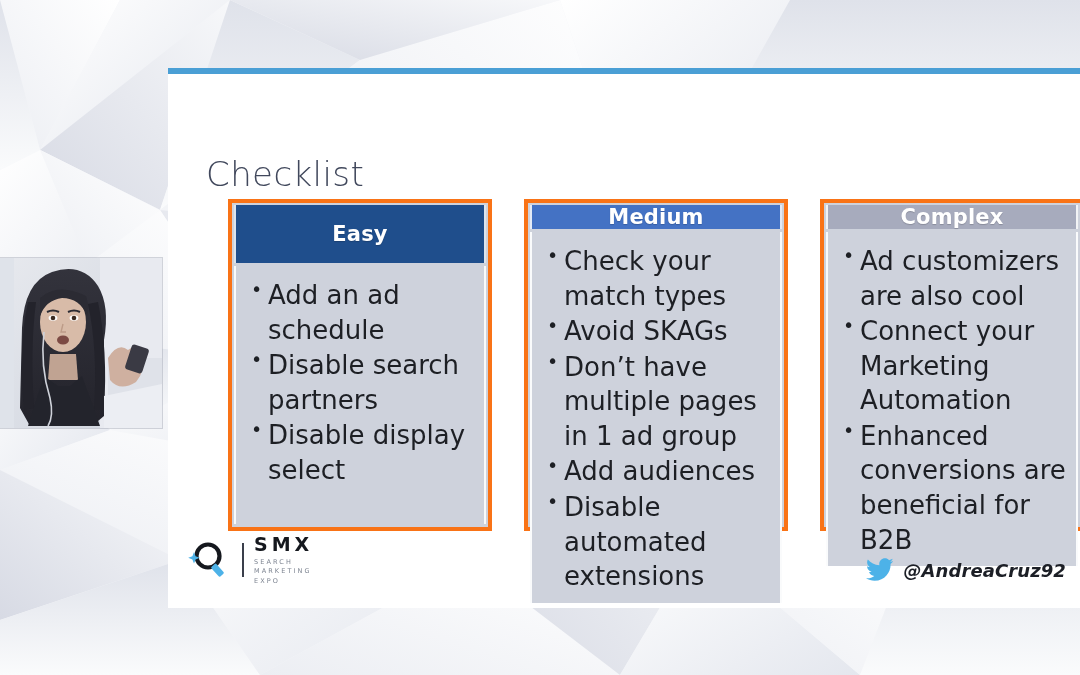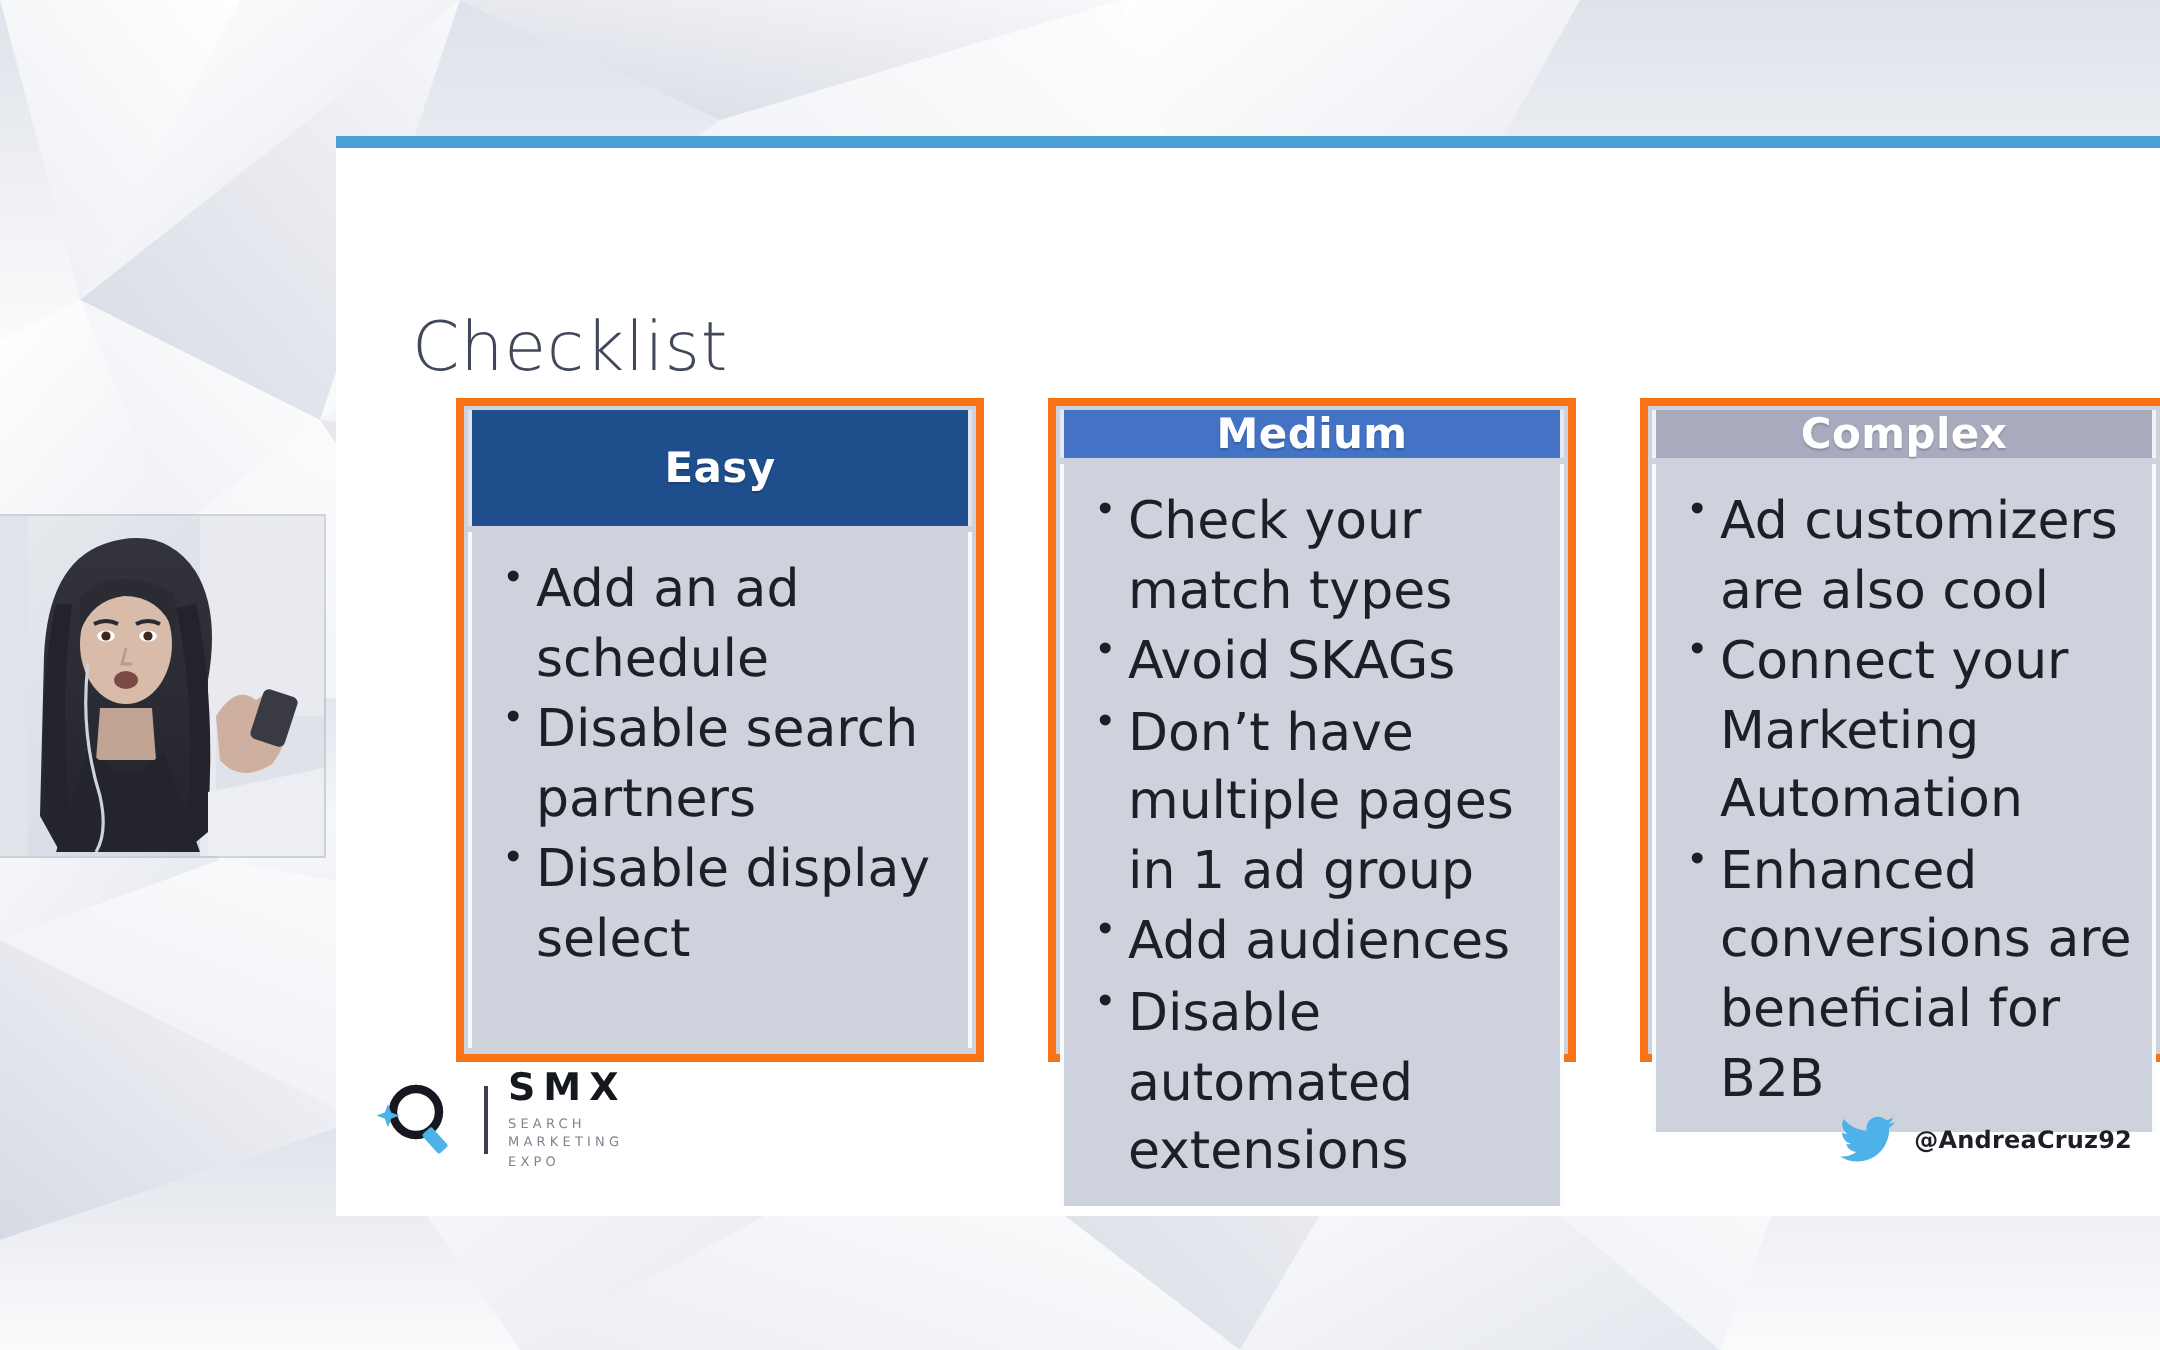--- a/index.html
+++ b/index.html
@@ -174,25 +174,26 @@
   #twitter-handle {
     position: absolute;
     right: 14px;
     bottom: 26px;
     display: flex;
     align-items: center;
     gap: 9px;
   }
   #twitter-icon { width: 28px; height: 24px; display: block; }
   #twitter-text {
-    font-size: 12px;
+    font-size: 18px;
     font-weight: bold;
     color: #1c1f26;
     letter-spacing: 0.1px;
     font-family: "DejaVu Sans", sans-serif;
+    font-style: italic;
   }
 </style>
 </head>
 <body>
 
 <div id="backdrop">
   <svg viewBox="0 0 1080 675" preserveAspectRatio="none">
     <defs>
       <linearGradient id="gA" x1="0" y1="0" x2="1" y2="1">
         <stop offset="0%" stop-color="#ffffff"></stop>

